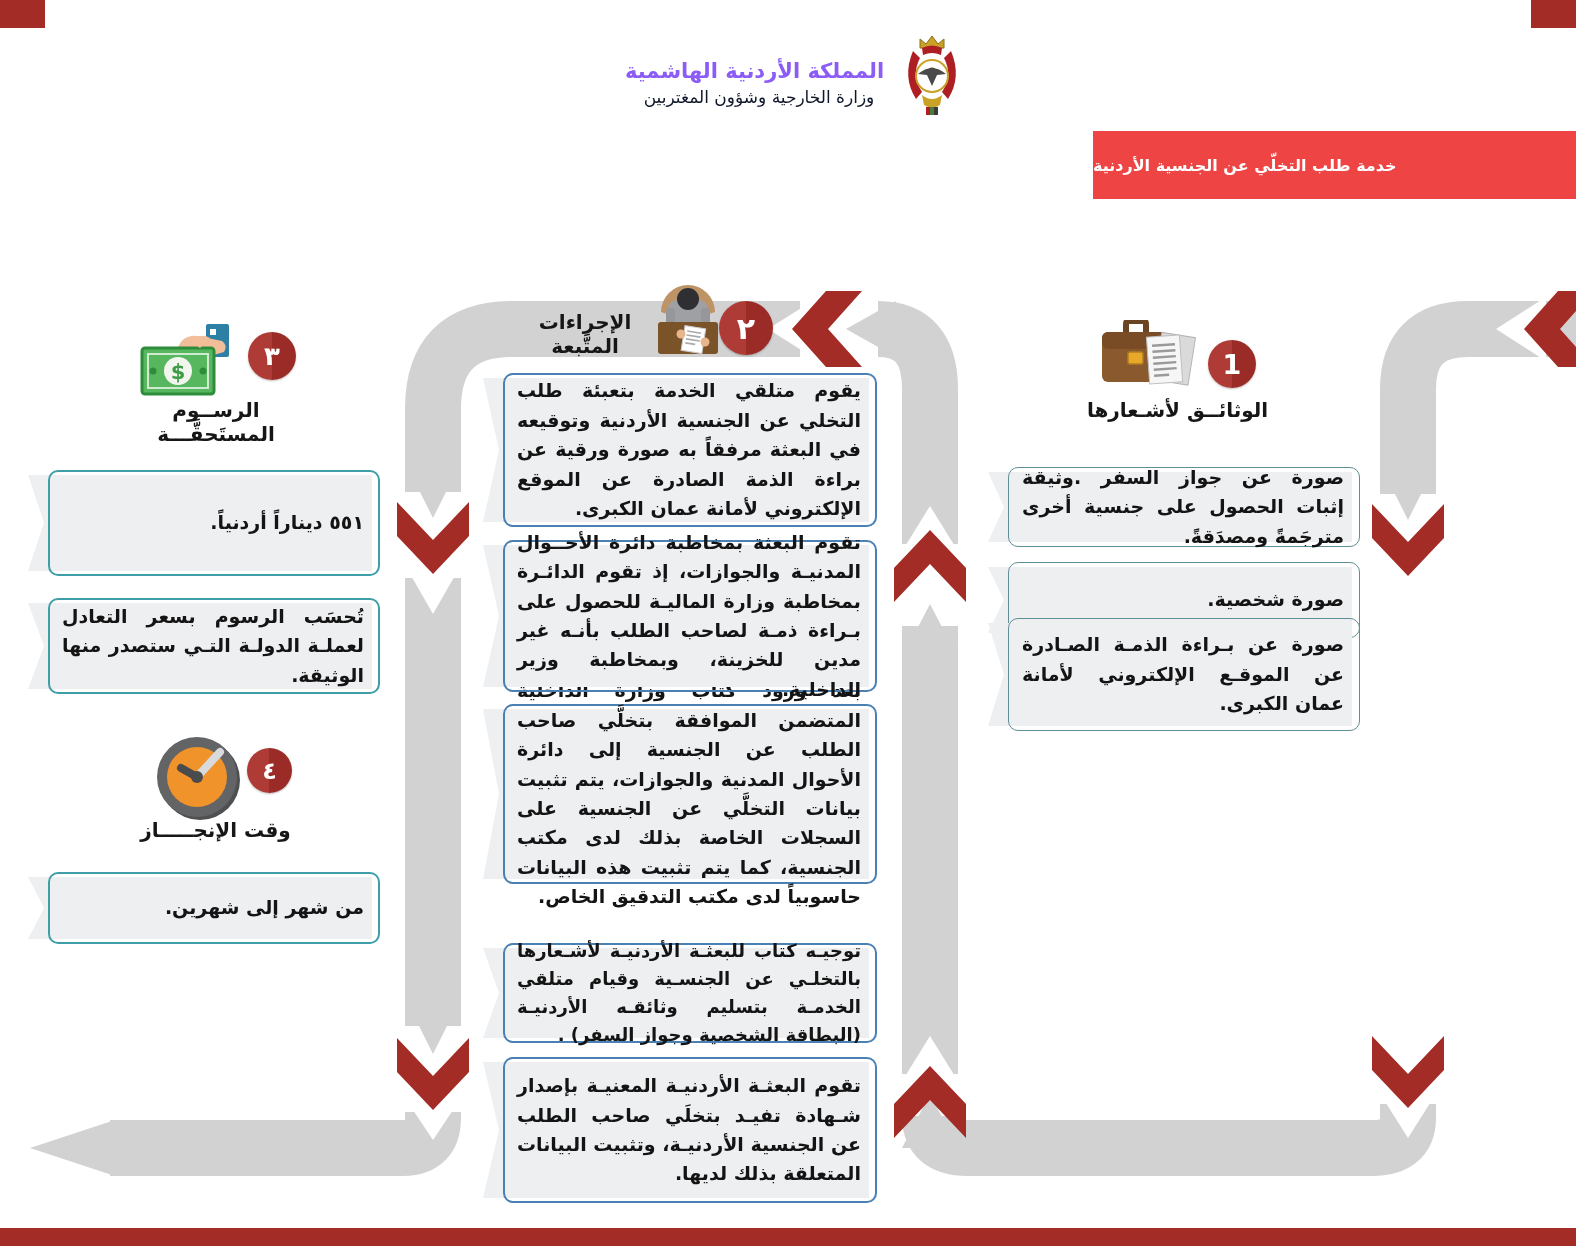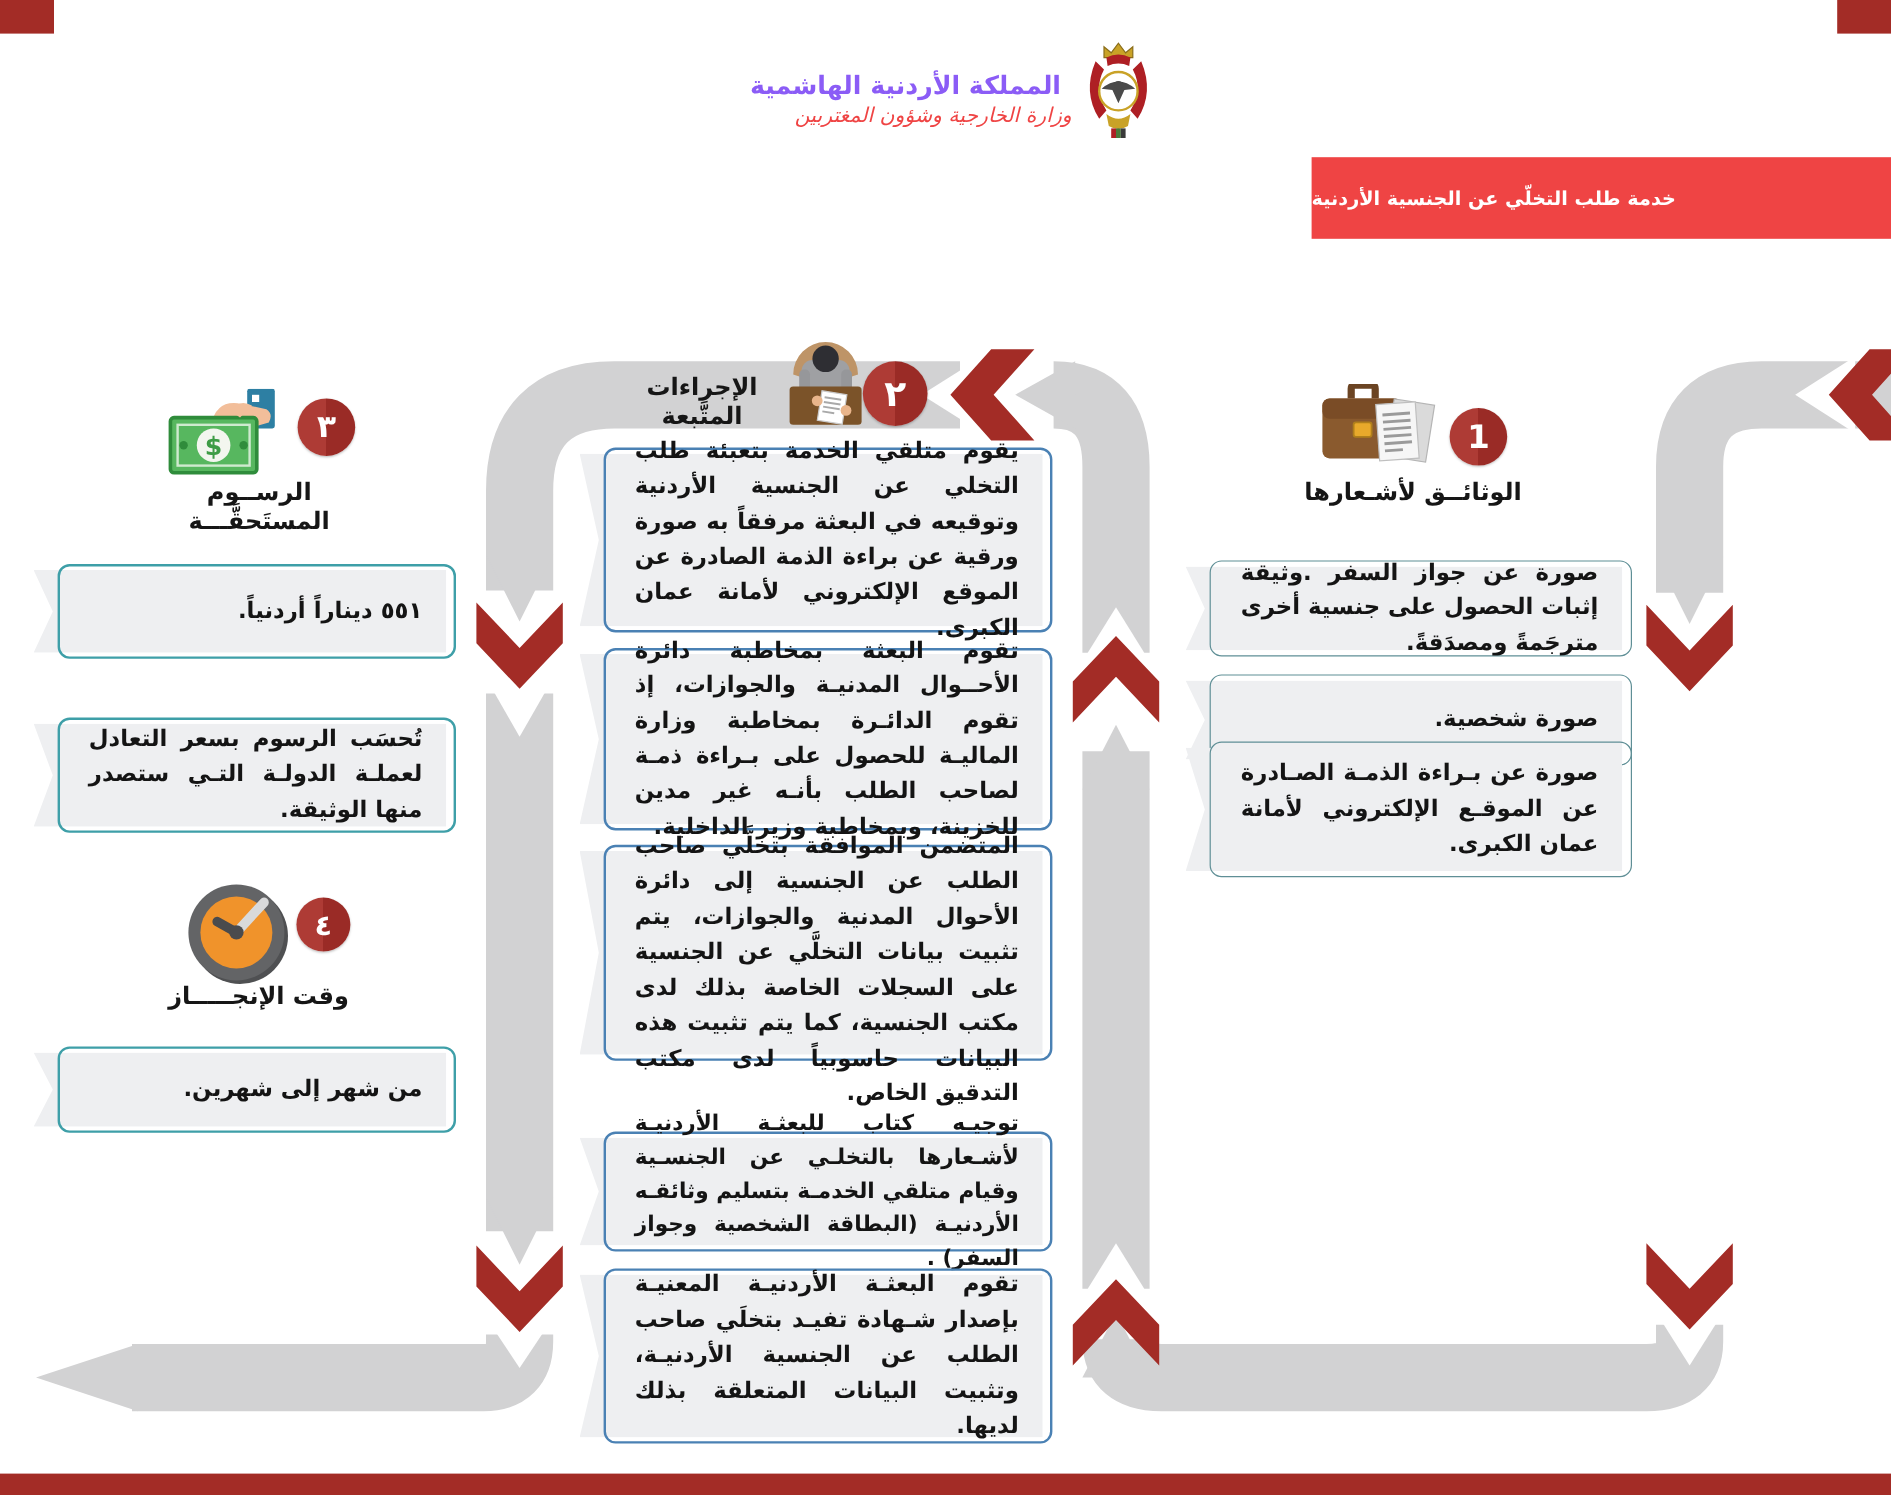--- a/index.html
+++ b/index.html
@@ -8,39 +8,39 @@
   
   .corner{position:absolute;top:0;width:45px;height:28px;background:#A32C26;}
   .bottom-bar{position:absolute;left:0;right:0;bottom:0;height:18px;background:#A32C26;}
   
   .banner{position:absolute;left:1093px;top:131px;width:483px;height:68px;background:#ef4444;
           color:#fff;display:flex;align-items:center;justify-content:flex-end;
           font-size:16px;font-weight:bold;z-index:5;}
   
   .org{position:absolute;left:625px;top:42px;width:268px;text-align:left;direction:rtl;z-index:5;}
   .org .k{font-size:21px;font-weight:bold;color:#8b5cf6;line-height:1.4;text-align:left;margin-top:15px;}
-  .org .m{font-size:17px;color:#ef4444;line-height:1.4;text-align:right;font-style:italic;}
+  .org .m{font-size:17px;color:#0f172a;line-height:1.4;text-align:center;}
   
   .flow{position:absolute;left:0;top:0;z-index:1;}
   
   .numc{position:absolute;border-radius:50%;color:#fff;display:flex;align-items:center;justify-content:center;
         font-weight:bold;z-index:6;background:linear-gradient(90deg,#AE3B35 50%,#9A2B26 50%);
         box-shadow:0 1px 2px rgba(0,0,0,.25);}
   
   .seclabel{position:absolute;font-weight:bold;color:#161616;text-align:center;z-index:6;font-size:20px;}
   
   .box{position:absolute;z-index:4;}
   .box .tail{position:absolute;left:0;top:5px;bottom:5px;right:8px;background:#EEEFF1;
              clip-path:polygon(100% 0,0 0,16px 50%,0 100%,100% 100%);}
   .box .frame{position:absolute;top:0;bottom:0;left:20px;right:0;border-radius:10px;background:transparent;}
   .box.doc  .frame{border:1.5px solid #5F8F96;}
   .box.proc .frame{border:2.5px solid #4A81B4;}
   .box.teal .frame{border:2px solid #3E9FA8;}
   .box .txt{position:absolute;top:4px;bottom:4px;left:34px;right:16px;display:flex;align-items:center;z-index:2;}
-  .box .txt p{margin:12px;width:100%;font-size:19px;font-weight:bold;color:#141414;line-height:1.55;
+  .box .txt p{margin:0;width:100%;font-size:19px;font-weight:bold;color:#141414;line-height:1.55;
               text-align:justify;direction:rtl;}
   .box.single .txt p{text-align:right;}
   .icon{position:absolute;z-index:6;}
 </style>
 </head>
 <body>
 
 <div class="stage">
 
   <div class="corner" style="left:0;"></div>
@@ -227,21 +227,21 @@
     <text x="38" y="55" text-anchor="middle" font-size="21" font-weight="bold" fill="#3E9C46">$</text>
     <circle cx="13" cy="47" r="3.5" fill="#2F8C3B"></circle>
     <circle cx="63" cy="47" r="3.5" fill="#2F8C3B"></circle>
     <path d="M52,18 Q60,8 70,14 L60,24 Z" fill="#F2BE9A"></path>
   </svg>
   <div class="numc" style="left:248px;top:332px;width:48px;height:48px;font-size:26px;">
     <span>٣</span>
   </div>
   <div class="seclabel" style="left:126px;top:398px;width:180px;">الرســوم المستَحقَّـــة</div>
 
-  <div class="box teal single" style="left:28px;top:470px;width:352px;height:79px;">
+  <div class="box teal single" style="left:28px;top:470px;width:352px;height:106px;">
     <div class="tail"></div>
     <div class="frame"></div>
     <div class="txt">
         <p>٥٥١ ديناراً أردنياً.</p>
       </div>
   </div>
   <div class="box teal" style="left:28px;top:598px;width:352px;height:96px;">
     <div class="tail"></div>
     <div class="frame"></div>
     <div class="txt">

